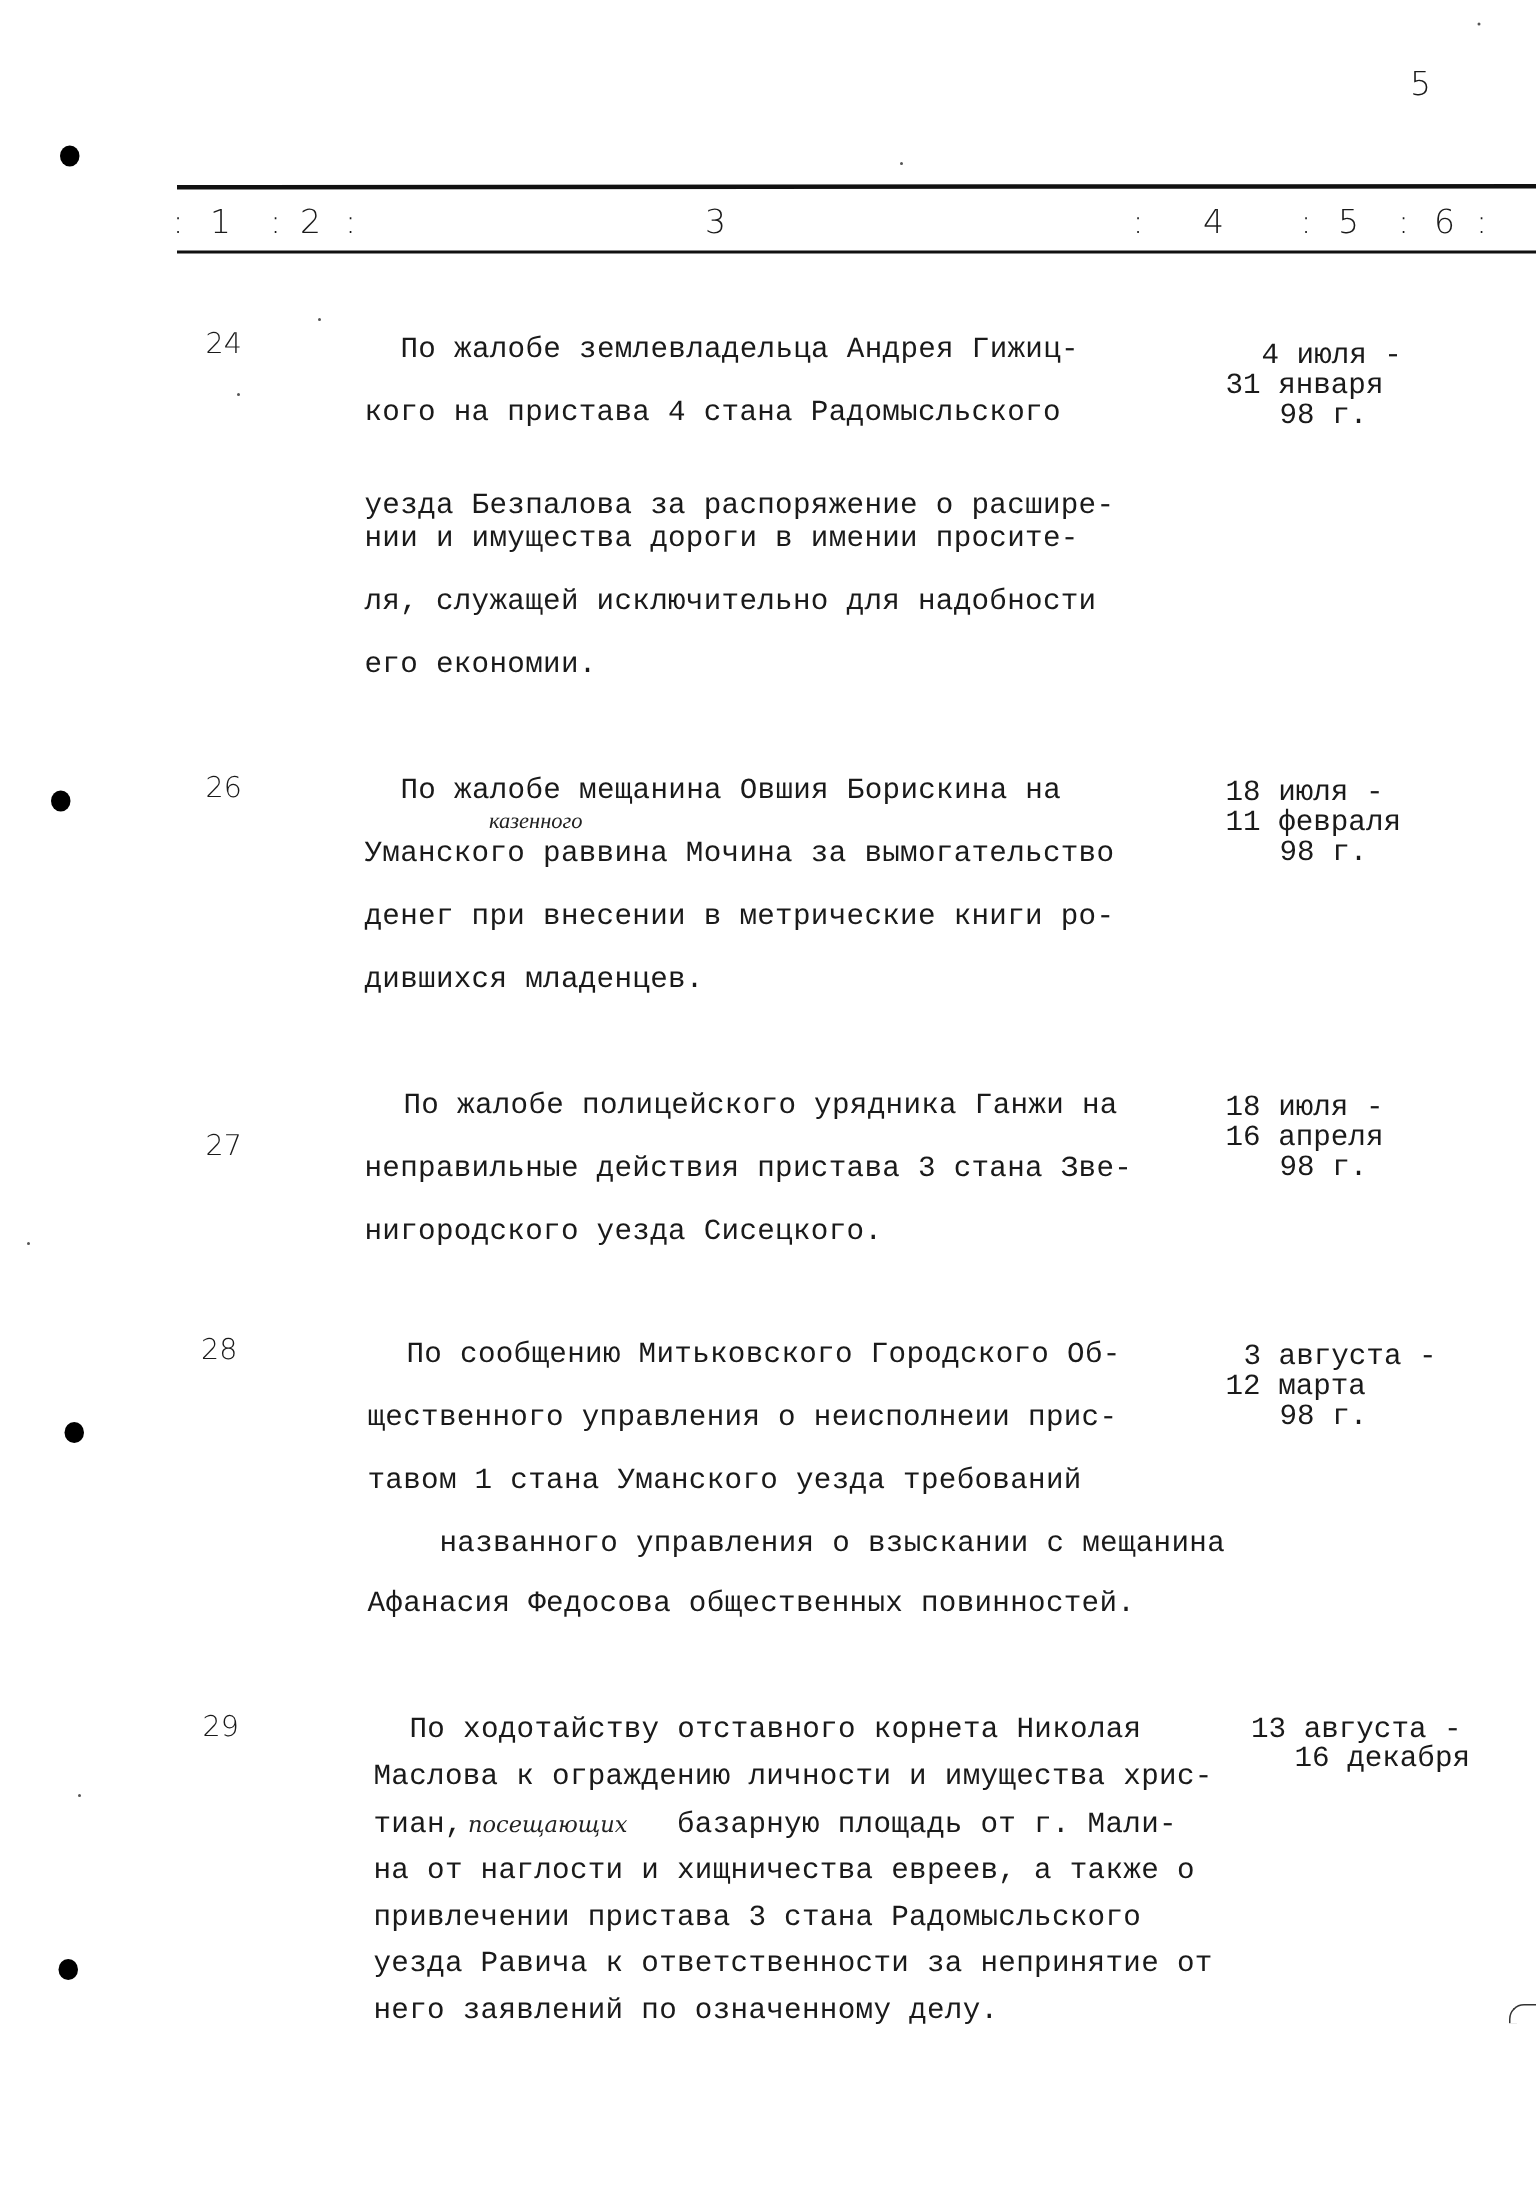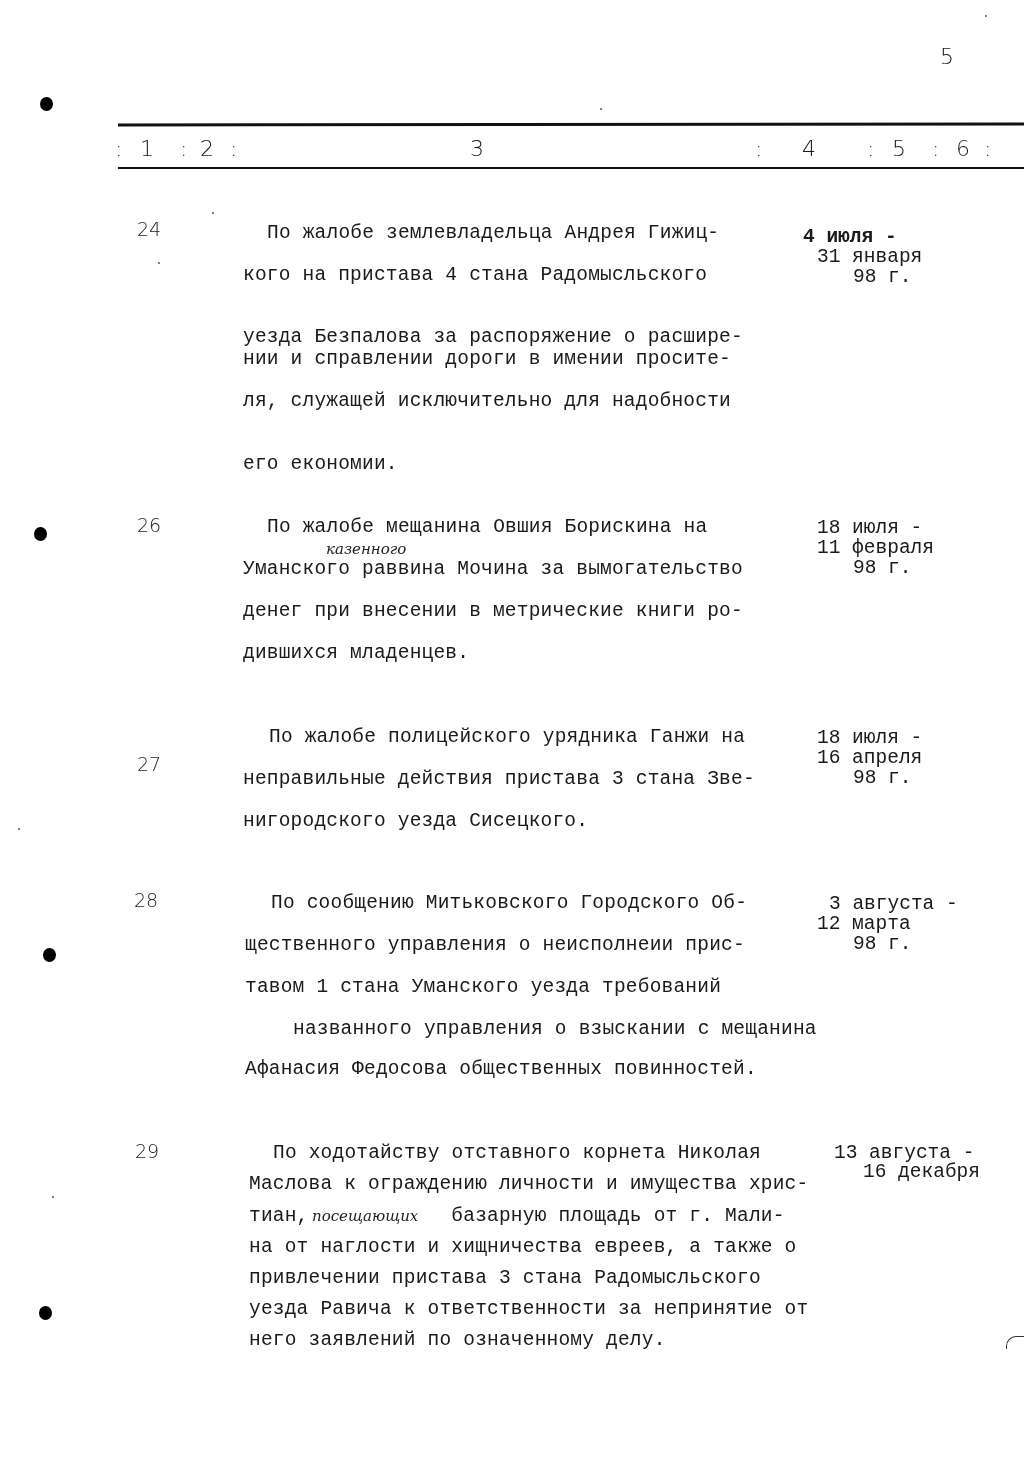--- a/index.html
+++ b/index.html
@@ -50,32 +50,32 @@
   <span class="abs hdr" style="left:932px;">:</span>
   <span class="abs hdr" style="left:956px;">6</span>
   <span class="abs hdr" style="left:984px;">:</span>
 </div>
 
 <div>
   <span class="abs num" style="left:137px;top:218px;">24</span>
   <span class="abs line" style="left:267px;top:222px;">По жалобе землевладельца Андрея Гижиц-</span>
   <span class="abs line" style="left:243px;top:264px;">кого на пристава 4 стана Радомысльского</span>
   <span class="abs line" style="left:243px;top:306px;margin-top:20px;">уезда Безпалова за распоряжение о расшире-</span>
-  <span class="abs line" style="left:243px;top:348px;">нии и справлении дороги в имении просите-</span>
+  <span class="abs line" style="left:243px;top:348px;">нии и имущества дороги в имении просите-</span>
   <span class="abs line" style="left:243px;top:390px;">ля, служащей исключительно для надобности</span>
-  <span class="abs line" style="left:243px;top:453px;">его економии.</span>
-  <span class="abs date" style="left:803px;top:227px;font-weight:bold;">4 июля -</span>
+  <span class="abs line" style="left:243px;top:432px;">его економии.</span>
+  <span class="abs date" style="left:841px;top:227px;">4 июля -</span>
   <span class="abs date" style="left:817px;top:247px;">31 января</span>
   <span class="abs date" style="left:853px;top:267px;">98 г.</span>
 </div>
 
 <div>
   <span class="abs num" style="left:137px;top:514px;">26</span>
   <span class="abs line" style="left:267px;top:516px;">По жалобе мещанина Овшия Борискина на</span>
-  <span class="abs hand" style="left:326px;top:540px;">казенного</span>
+  <span class="abs hand" style="left:326px;top:540px;font-family:Liberation Serif, serif;">казенного</span>
   <span class="abs line" style="left:243px;top:558px;">Уманского раввина Мочина за вымогательство</span>
   <span class="abs line" style="left:243px;top:600px;">денег при внесении в метрические книги ро-</span>
   <span class="abs line" style="left:243px;top:642px;">дившихся младенцев.</span>
   <span class="abs date" style="left:817px;top:518px;">18 июля -</span>
   <span class="abs date" style="left:817px;top:538px;">11 февраля</span>
   <span class="abs date" style="left:853px;top:558px;">98 г.</span>
 </div>
 
 <div>
   <span class="abs num" style="left:137px;top:724px;margin-top:29px;">27</span>

